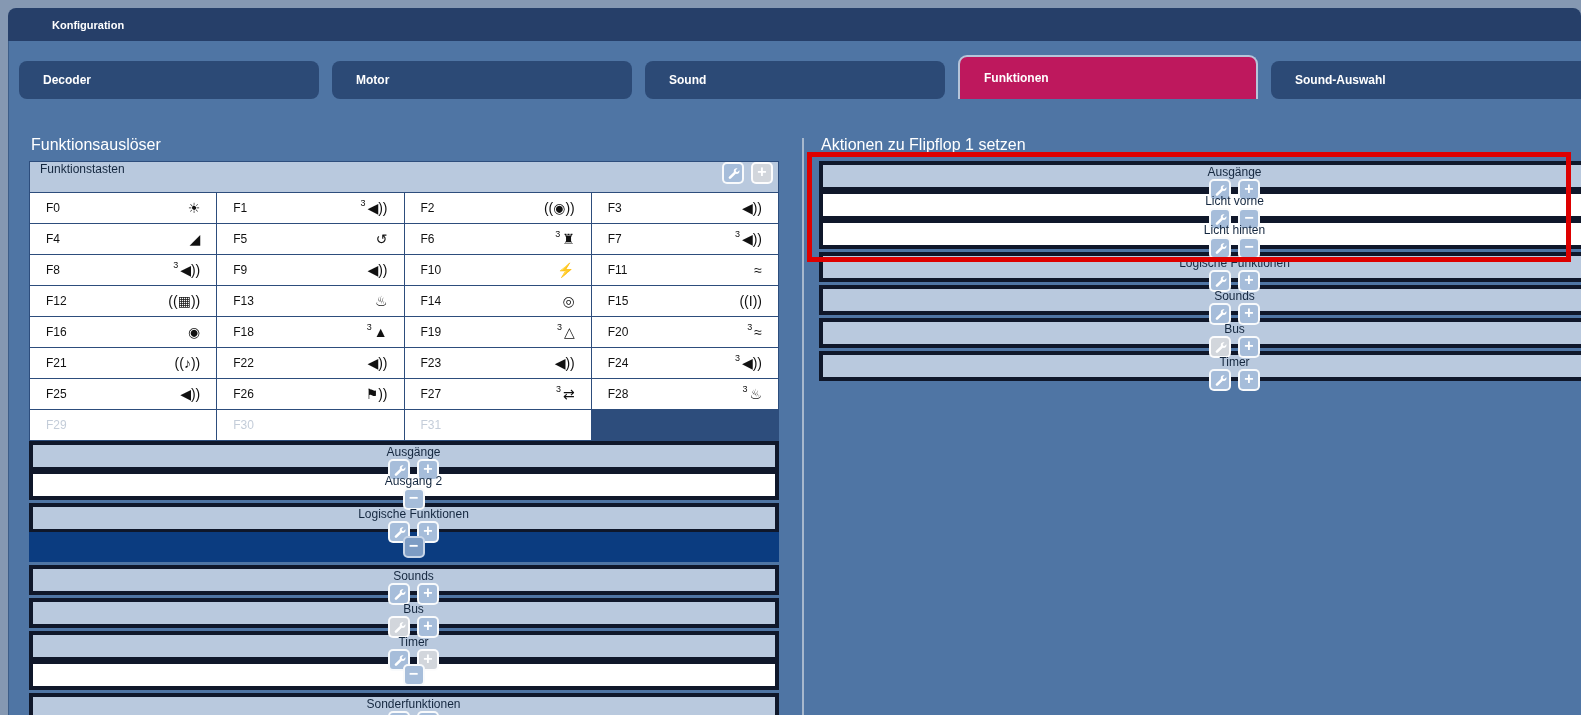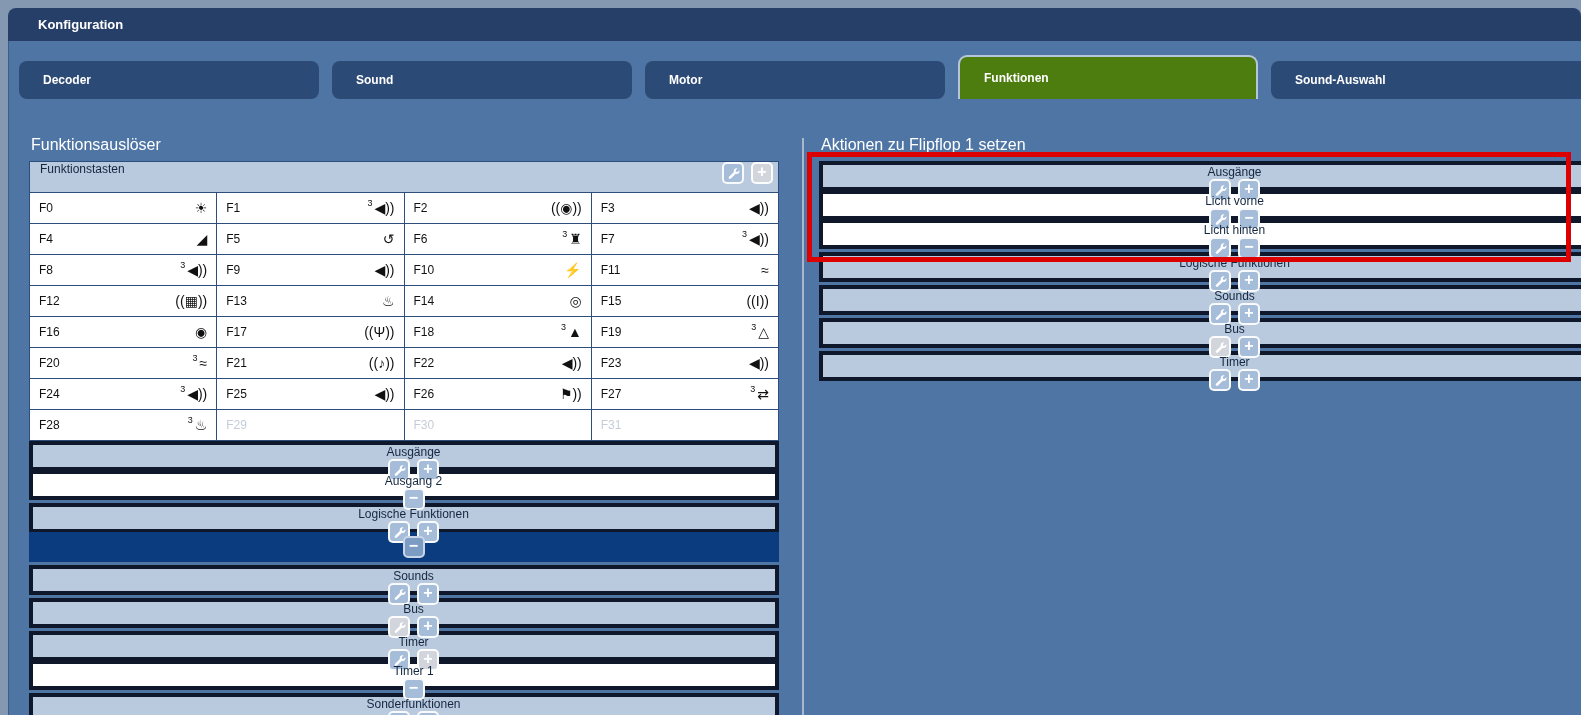--- a/index.html
+++ b/index.html
@@ -1,46 +1,46 @@
 <!DOCTYPE html>
 <html><head>
 <meta charset="utf-8">
 <style>
   html,body{margin:0;padding:0;}
   body{width:1581px;height:715px;overflow:hidden;background:#8598b2;
        font-family:"Liberation Sans",sans-serif;-webkit-font-smoothing:antialiased;}
   .window{position:absolute;left:8px;top:8px;right:0;bottom:0;}
   .titlebar{position:absolute;left:0;top:0;right:0;height:33px;background:#263f69;
-            border-radius:8px 8px 0 0;display:flex;align-items:center;padding-left:30px;
-            color:#fff;font-size:13px;font-weight:bold;box-sizing:border-box;}
+            border-radius:8px 8px 0 0;display:flex;align-items:center;padding-left:44px;
+            color:#fff;font-size:11px;font-weight:bold;box-sizing:border-box;}
   .winbody{position:absolute;left:0;top:33px;right:0;bottom:0;background:#4f75a4;
            border-left:1px solid #3c5d88;}
   
   .tabs{position:absolute;top:14px;left:10px;right:12px;height:44px;display:flex;gap:13px;align-items:flex-end;}
   .tab{height:38px;width:300px;background:#2c4a76;border-radius:8px;color:#fff;
        font-weight:bold;font-size:12px;display:flex;align-items:center;padding-left:24px;
        box-sizing:border-box;flex:none;cursor:default;}
-  .tab.active{background:#4d7c0f;border:2px solid #b6c5d9;border-bottom:none;
+  .tab.active{background:#be185d;border:2px solid #b6c5d9;border-bottom:none;
               border-radius:9px 9px 0 0;height:44px;}
   .tab.last{width:330px;}
   
   .content{position:absolute;left:0;top:95px;right:0;bottom:0;}
   .panel{position:absolute;top:0;}
   .panel-left{left:20px;width:750px;}
   .panel-right{left:810px;width:812px;}
   .panel-label{height:25px;color:#fff;font-size:16px;padding-left:2px;display:flex;align-items:flex-start;}
   .divider{position:absolute;left:793px;top:2px;bottom:0;width:2px;background:#a7b8cd;}
   
   .ftable{border:1px solid #2d4d7c;background:#2d4d7c;}
   .fthead{height:30px;background:#b9c9de;display:flex;
           padding:0 5px 0 10px;font-size:12px;color:#14273f;box-sizing:border-box;}
   .fgrid{display:grid;grid-template-columns:1fr 1fr 1fr 1fr;gap:1px;background:#2d4d7c;
          border-top:1px solid #2d4d7c;}
   .fcell{background:#fff;height:30px;display:flex;align-items:center;justify-content:space-between;
-         padding:0 9px;font-size:12px;color:#111;box-sizing:border-box;}
+         padding:0 16px;font-size:12px;color:#111;box-sizing:border-box;}
   .fcell.disabled{color:#c4cdd9;}
   .glyphwrap{display:flex;align-items:center;}
   .glyph{font-size:14px;line-height:1;}
   .badge{font-size:9px;position:relative;top:-5px;margin-right:2px;}
   
   .secrow{height:30px;display:flex;align-items:center;padding:0 5px 0 24px;
           border:4px solid #0f172a;background:#fff;font-size:12px;color:#14273f;
           box-sizing:border-box;flex-direction:column;}
   .secrow+.secrow{margin-top:-1px;}
   .secrow.header{background:#b9c9de;}
@@ -63,22 +63,22 @@
 </head>
 <body>
 
 <div class="window">
   <div class="titlebar">
     <span>Konfiguration</span>
   </div>
   <div class="winbody">
     <div class="tabs" id="tabs">
         <div class="tab">Decoder</div>
+        <div class="tab">Motor</div>
         <div class="tab">Sound</div>
-        <div class="tab">Motor</div>
         <div class="tab active">Funktionen</div>
         <div class="tab last">Sound-Auswahl</div>
       </div>
     <div class="content">
       <div class="panel panel-left">
         <div class="panel-label">Funktionsauslöser</div>
         <div class="ftable" id="ftable">
             <div class="fthead">
               <span class="rowlabel">Funktionstasten</span>
               <div class="btnbox">
@@ -193,26 +193,20 @@
                   <span class="glyph">((I))</span>
                 </span>
               </div>
               <div class="fcell">
                 <span>F16</span>
                 <span class="glyphwrap">
                   <span class="glyph">◉</span>
                 </span>
               </div>
               <div class="fcell">
-                <span>F17</span>
-                <span class="glyphwrap">
-                  <span class="glyph">((Ψ))</span>
-                </span>
-              </div>
-              <div class="fcell">
                 <span>F18</span>
                 <span class="glyphwrap">
                   <span class="badge">3</span>
                   <span class="glyph">▲</span>
                 </span>
               </div>
               <div class="fcell">
                 <span>F19</span>
                 <span class="glyphwrap">
                   <span class="badge">3</span>
@@ -367,21 +361,20 @@
                   <svg viewBox="0 0 16 16" aria-hidden="true">
                     <path fill="#fff" d="M11.7 1.4c-1.9 0-3.4 1.5-3.4 3.4 0 .4.1.8.2 1.2l-6 6a1.6 1.6 0 1 0 2.3 2.3l6-6c.4.1.8.2 1.2.2 1.9 0 3.4-1.5 3.4-3.4 0-.3-.1-.7-.2-1l-2.2 2.2-1.8-.5-.5-1.8 2.2-2.2c-.3-.1-.7-.2-1-.2z"></path>
                   </svg>
                 </div>
                 <div class="btn gray">
                   <span class="sign">+</span>
                 </div>
               </div>
             </div>
             <div class="secrow">
-              <span class="rowlabel">Timer 1</span>
               <div class="btnbox">
                 <div class="btn">
                   <span class="sign">−</span>
                 </div>
               </div>
             </div>
             <div class="gaprow"></div>
             <div class="secrow header">
               <span class="rowlabel">Sonderfunktionen</span>
               <div class="btnbox">

